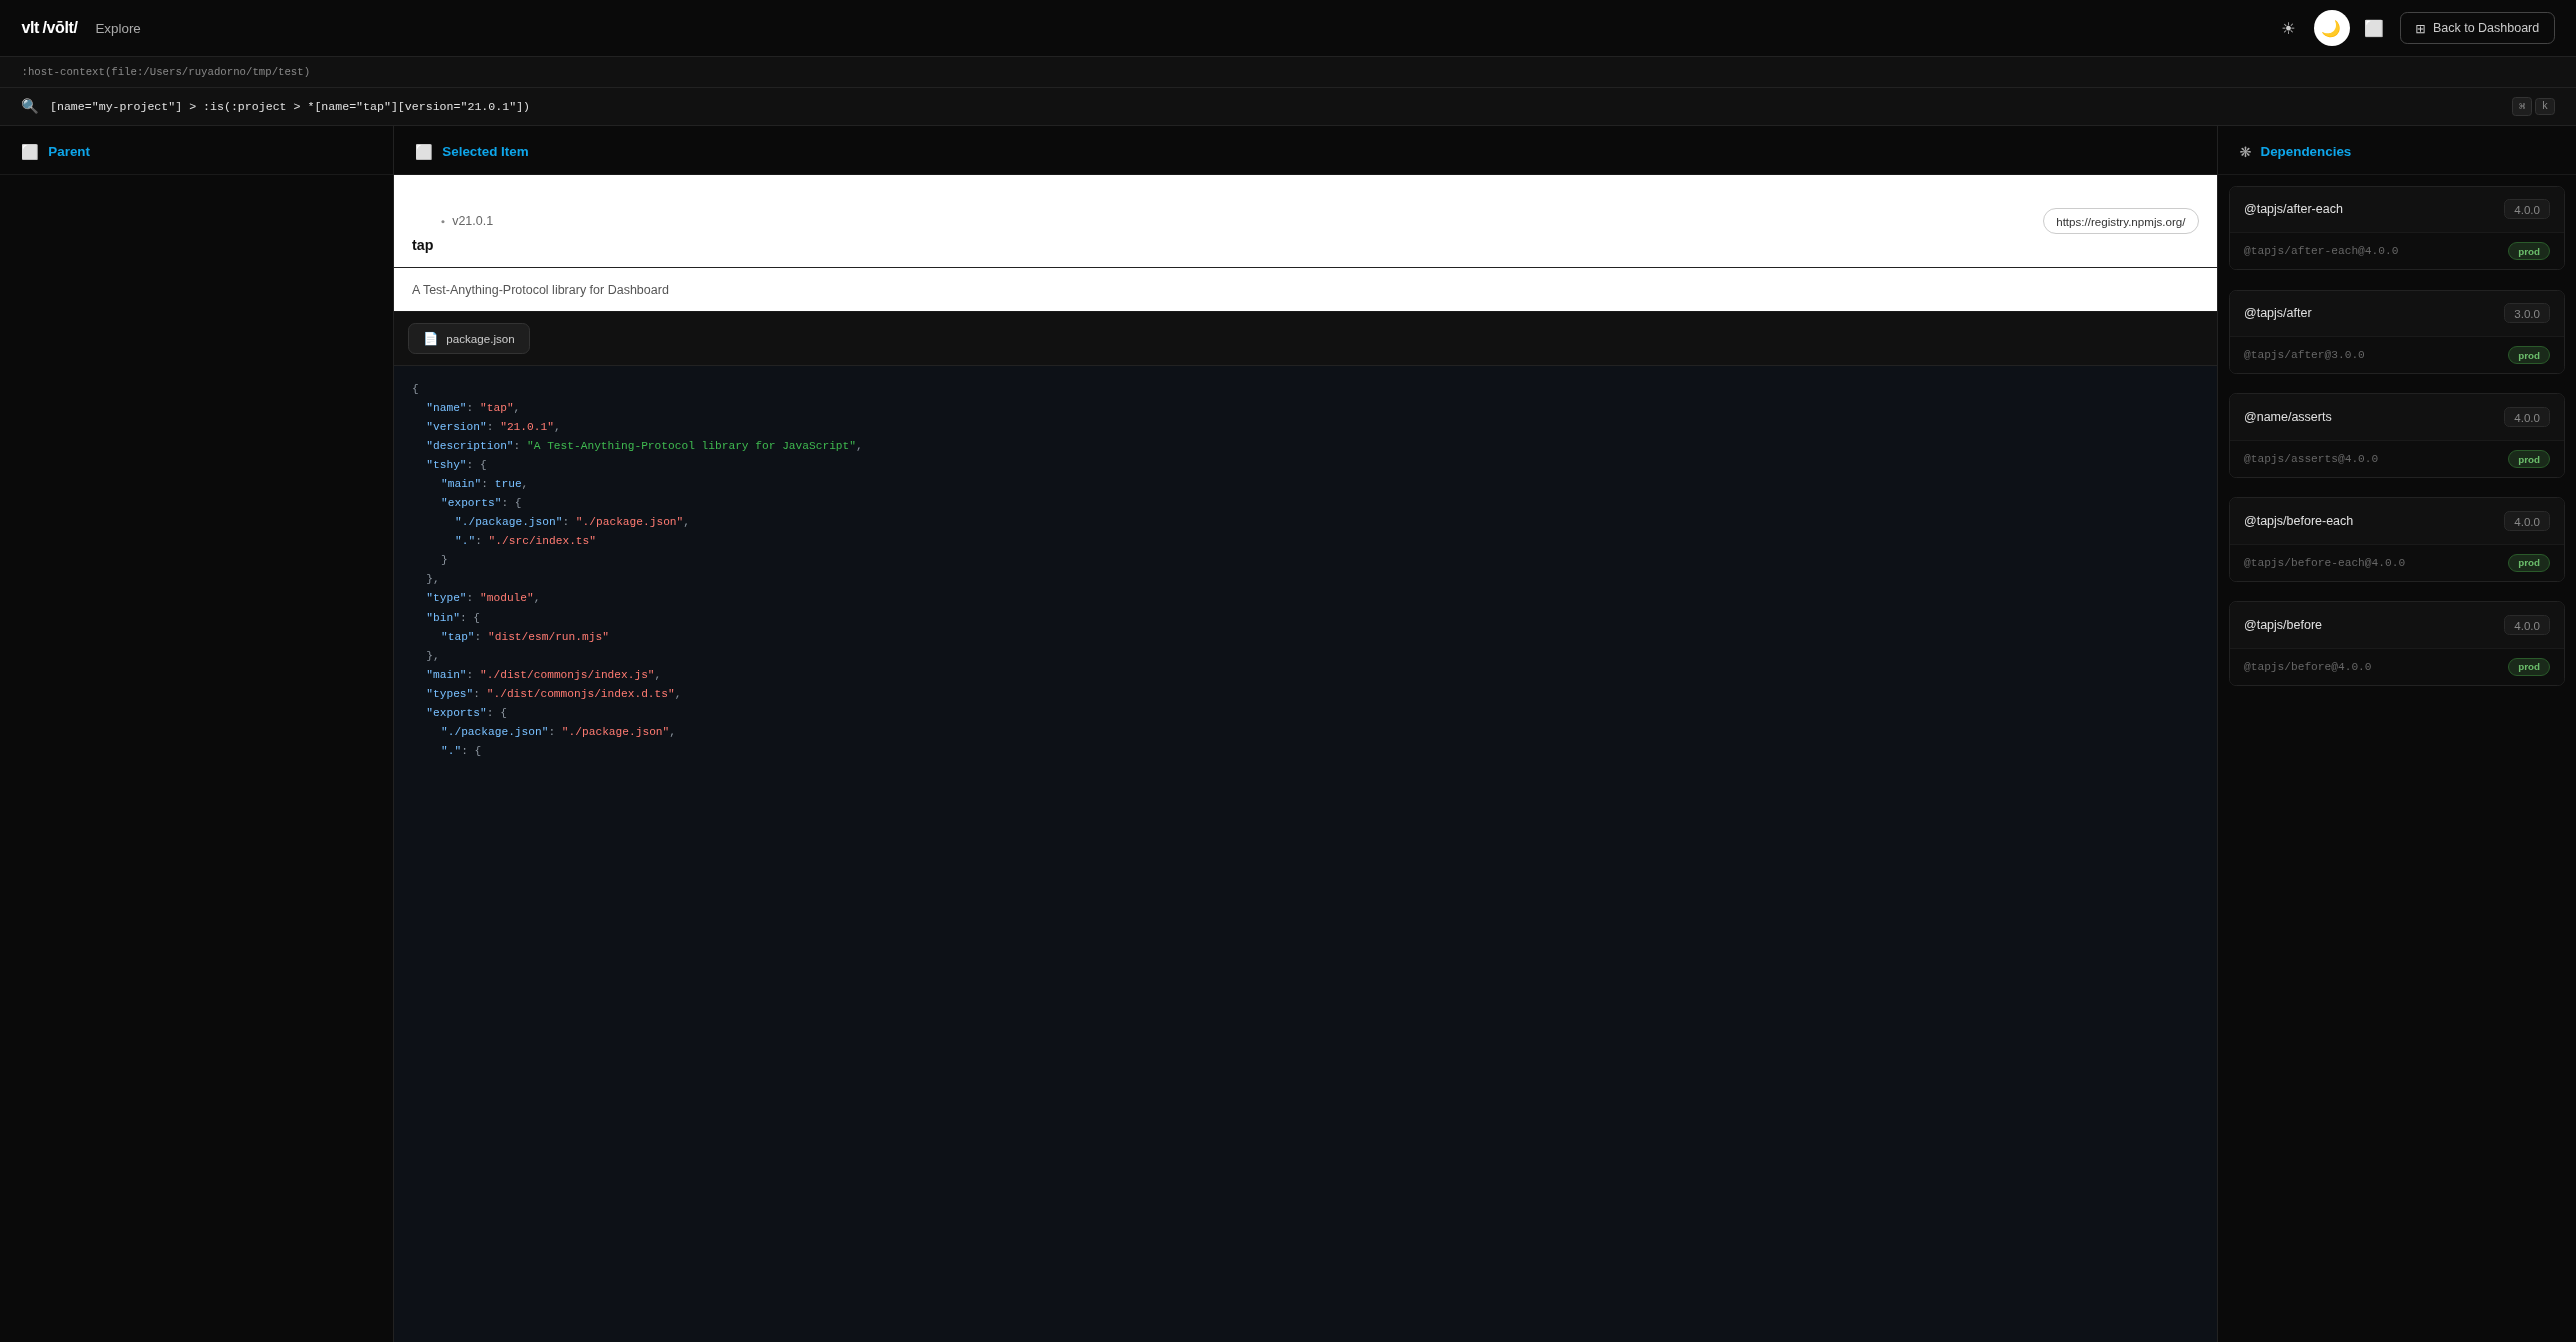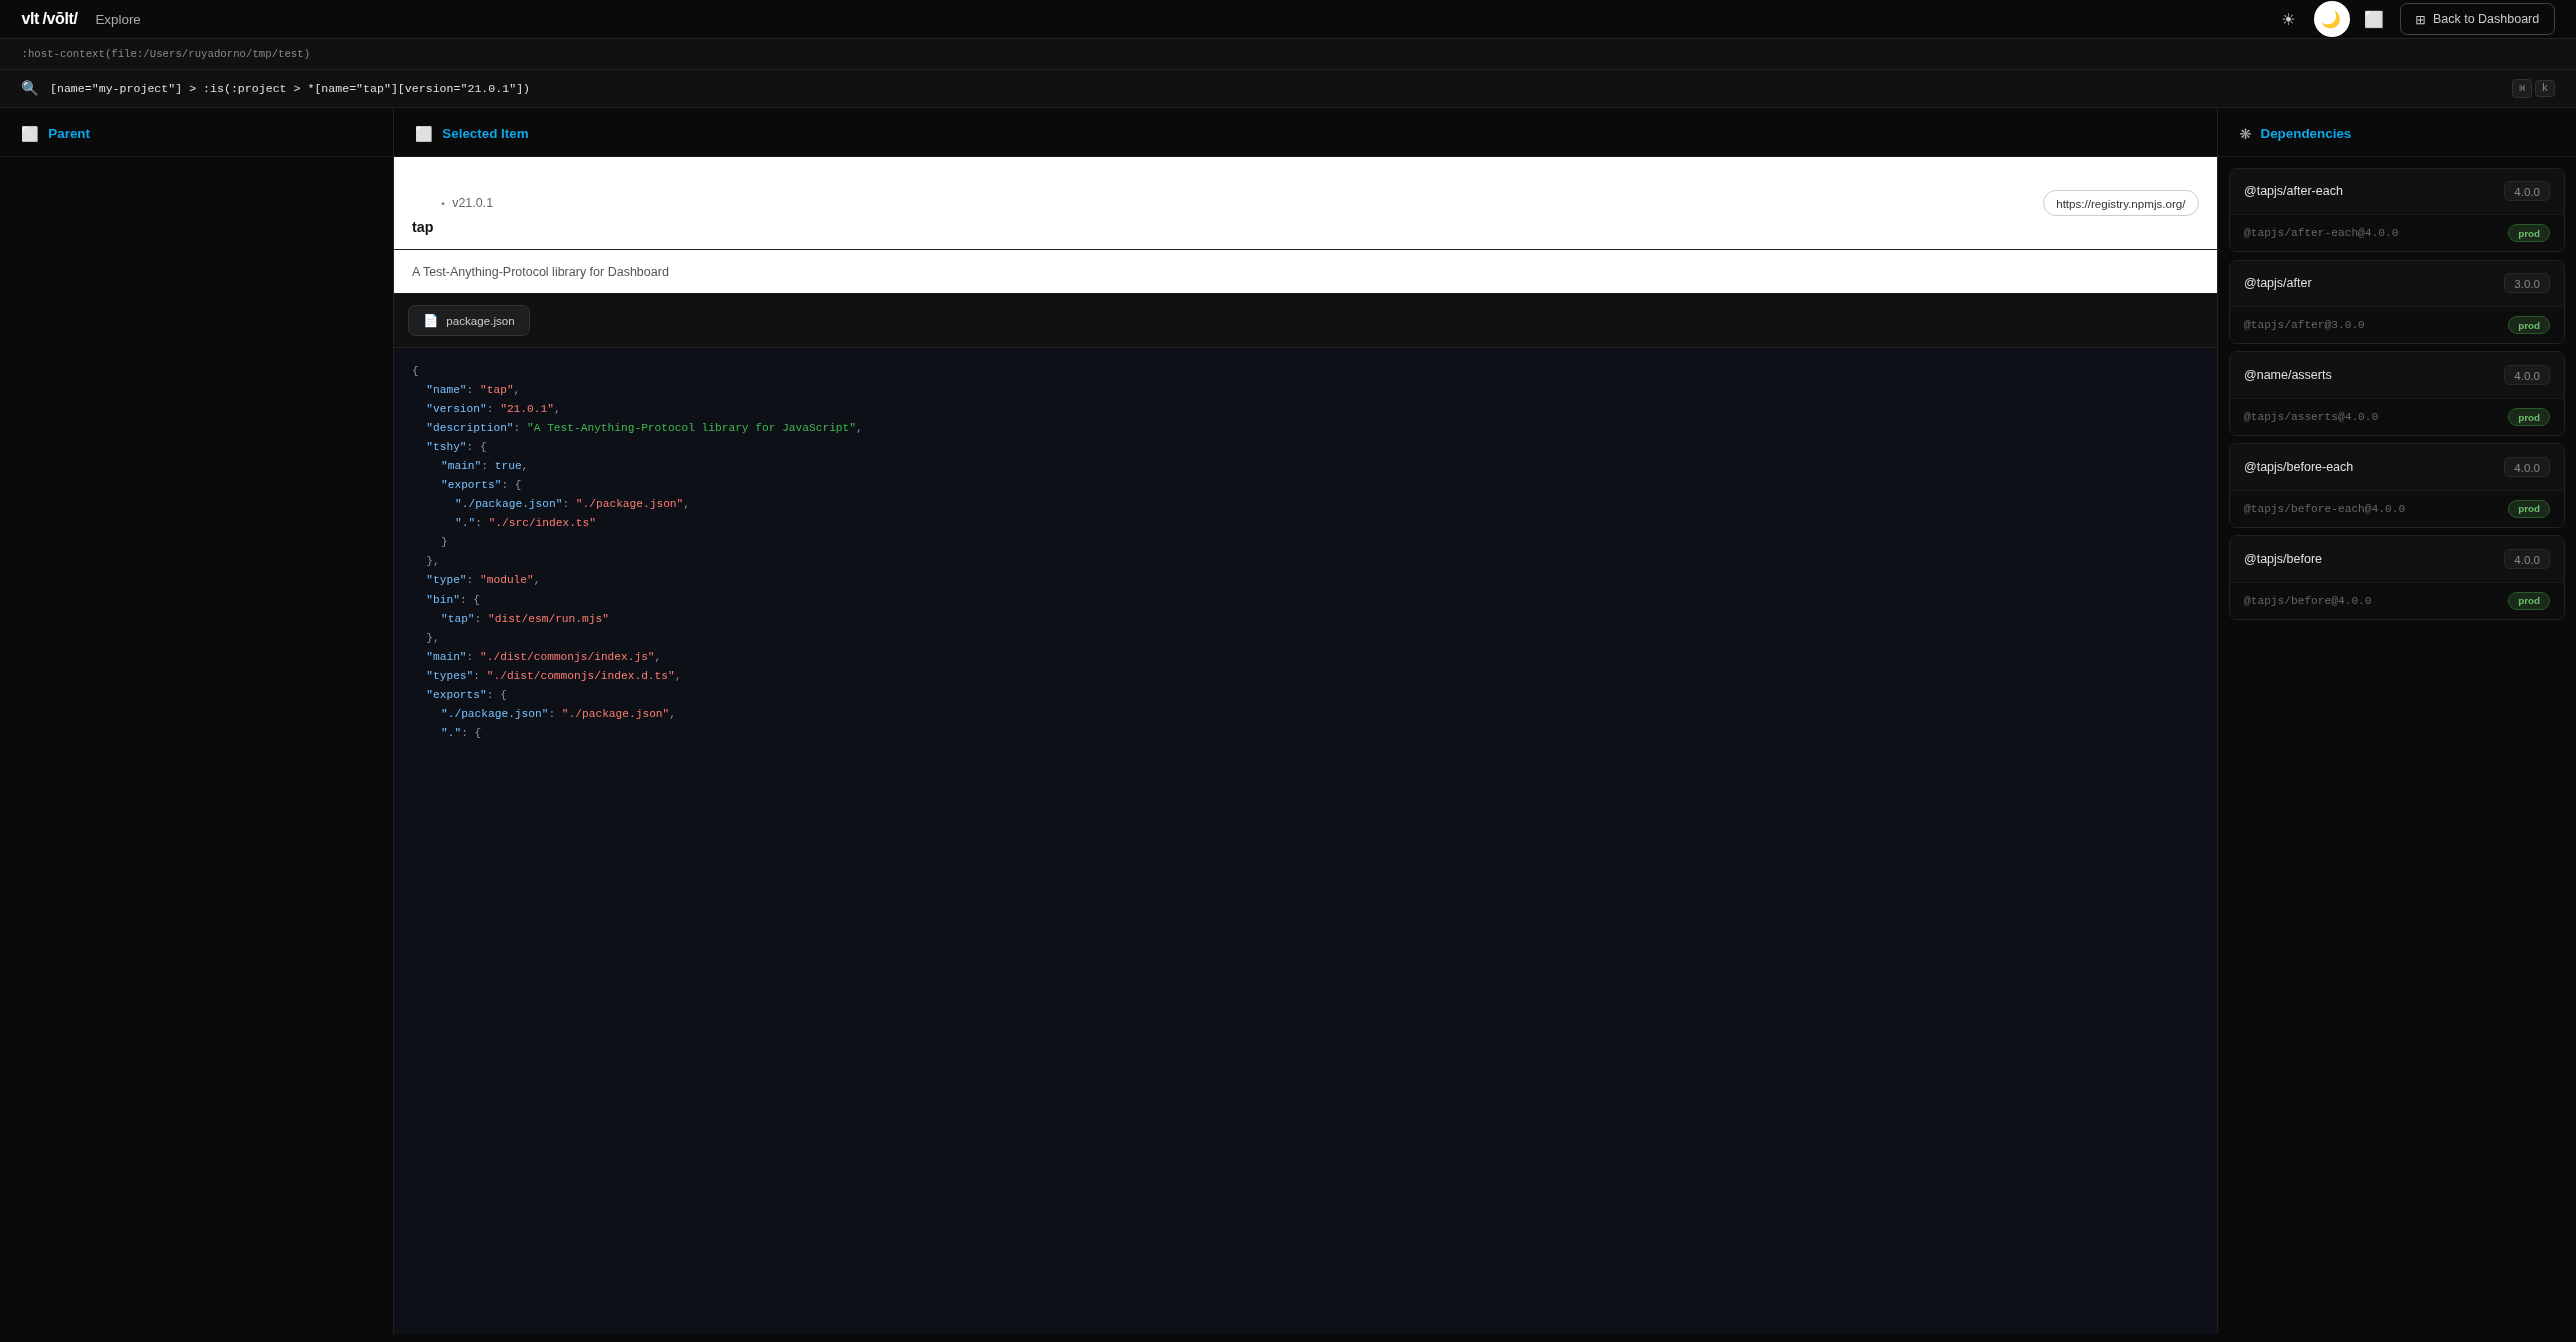--- a/index.html
+++ b/index.html
@@ -12,21 +12,21 @@
       overflow: hidden;
     }
 
     
     .header {
       display: flex;
       align-items: center;
       background: #0a0a0a;
       border-bottom: 0.9px solid #222;
       padding: 0 21.5px;
-      height: 39px;
+      height: 57px;
       gap: 14.3px;
     }
     .logo {
       display: flex;
       align-items: center;
       gap: 3.6px;
       font-size: 16px;
       font-weight: 700;
       color: #fff;
       letter-spacing: -0.4px;
@@ -325,21 +325,21 @@
     .c-true { color: #79c0ff; }
     .indent1 { padding-left: 14.3px; }
     .indent2 { padding-left: 29px; }
     .indent3 { padding-left: 43px; }
 
     
     .dep-list {
       padding: 10.7px;
       display: flex;
       flex-direction: column;
-      gap: 0;
+      gap: 12px;
     }
     .dep-group {
       border: 0.9px solid #222;
       border-radius: 7.2px;
       overflow: hidden;
       margin-bottom: 7.2px;
     }
     .dep-header {
       display: flex;
       align-items: center;

